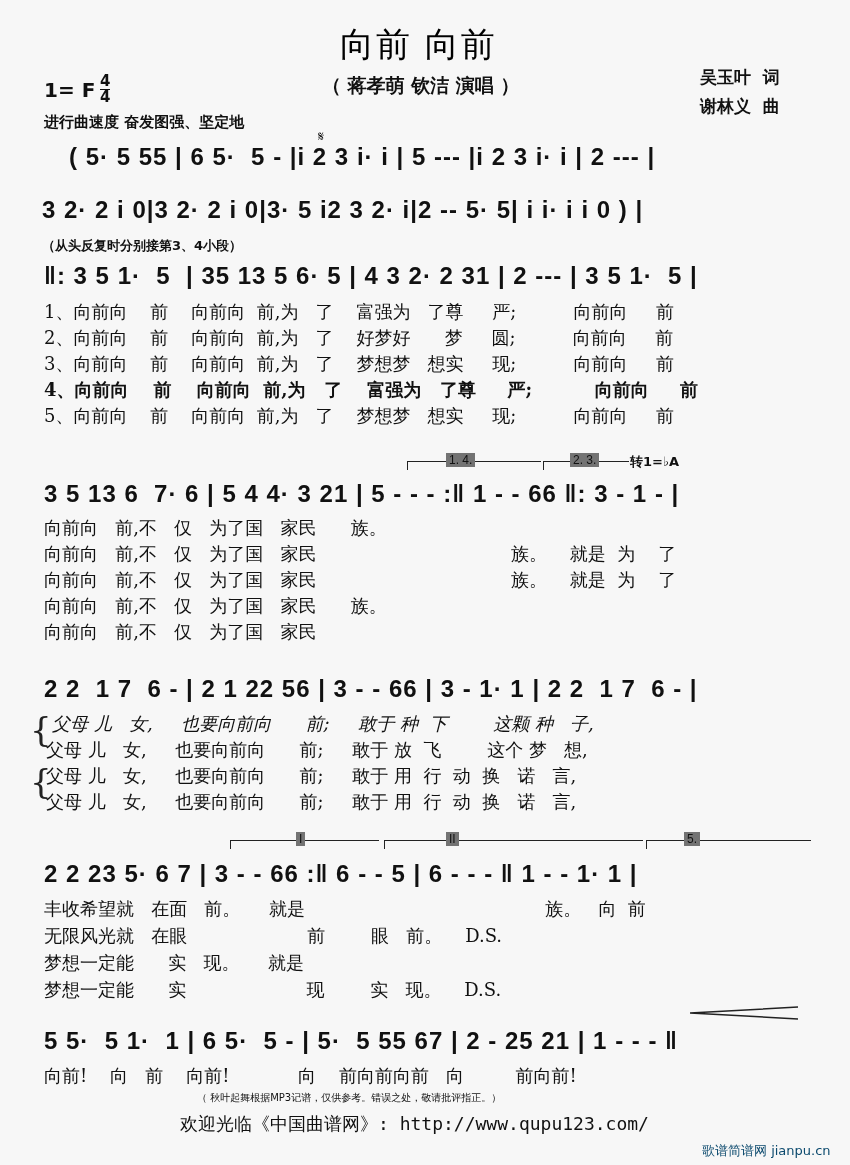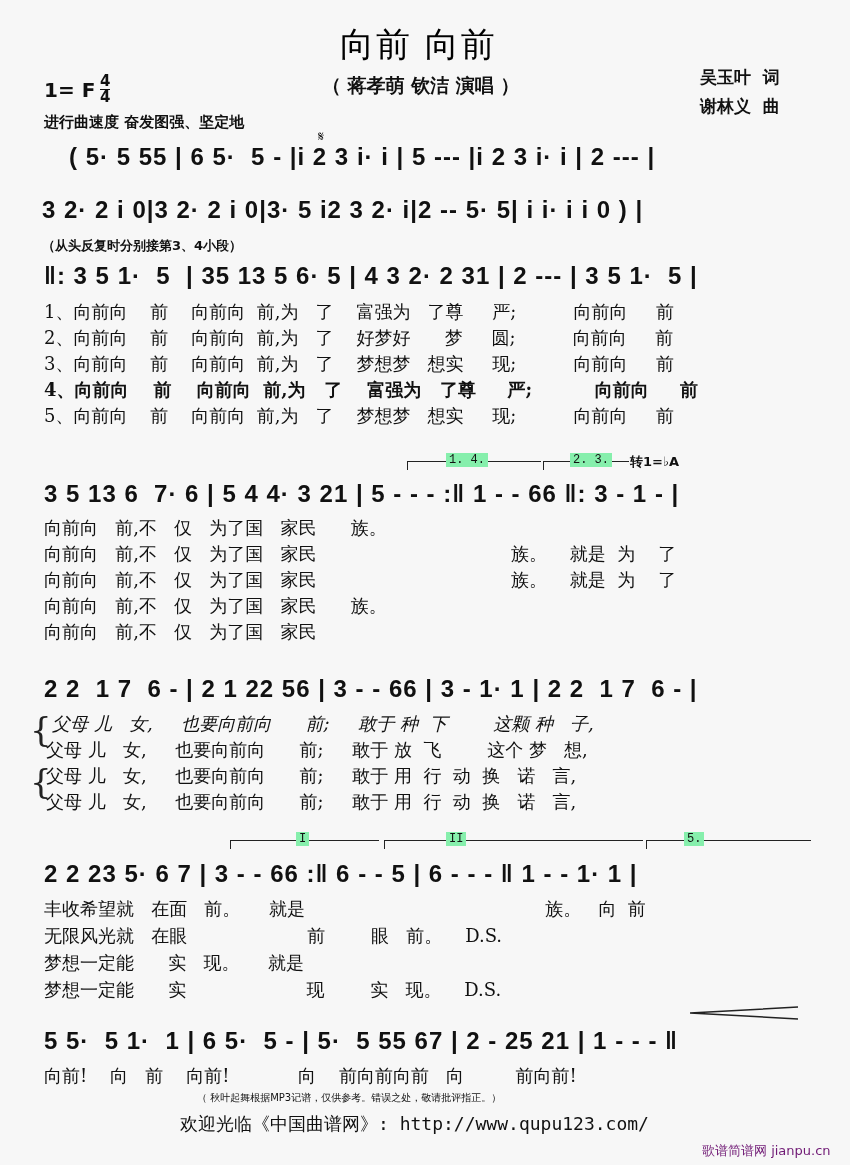--- a/index.html
+++ b/index.html
@@ -13,24 +13,24 @@
   .subtitle { left:322px; top:73px; font-size:19px; font-weight:bold; }
   .credit { font-size:17px; font-weight:bold; font-family:"DejaVu Serif", serif; }
   .key { left:44px; top:78px; font-size:20px; font-weight:bold; }
   .frac { position:absolute; left:100px; top:74px; font-size:15px; font-weight:bold; text-align:center; line-height:15px; }
   .frac span { display:block; }
   .tempo { left:44px; top:113px; font-size:15px; font-weight:bold; }
   .note { font-family:"Liberation Sans", sans-serif; font-weight:bold; font-size:24px; letter-spacing:1px; }
   .lyric { font-family:"DejaVu Serif", serif; font-size:18px; }
   .small { font-size:13px; font-weight:bold; }
   .volta { position:absolute; border-top:1px solid #222; border-left:1px solid #222; height:8px; }
-  .voltalabel { position:absolute; font-family:Liberation Mono, monospace; font-size:12px; background:#86efac; padding:0 3px; }
+  .voltalabel { position:absolute; font-family:Liberation Sans, sans-serif; font-size:12px; background:#737373; padding:0 3px; }
   .footer1 { left:197px; top:1091px; font-size:10px; font-weight:normal; }
   .footer2 { left:180px; top:1112px; font-size:18px; font-family:"DejaVu Sans Mono", monospace; }
-  .watermark { left:702px; top:1142px; font-size:13px; color:#701a75; }
+  .watermark { left:702px; top:1142px; font-size:13px; color:#0c4a6e; }
   .brace { font-size:34px; font-family:"DejaVu Serif", serif; color:#222; line-height:34px; }
 </style>
 </head>
 <body>
 
 <div class="abs title">向前 向前</div>
 <div class="abs subtitle">（ 蒋孝萌 钦洁 演唱 ）</div>
 <div class="abs credit" style="left:700px;top:66px;">吴玉叶  词</div>
 <div class="abs credit" style="left:700px;top:95px;">谢林义  曲</div>
 <div class="abs key">1= F</div>

